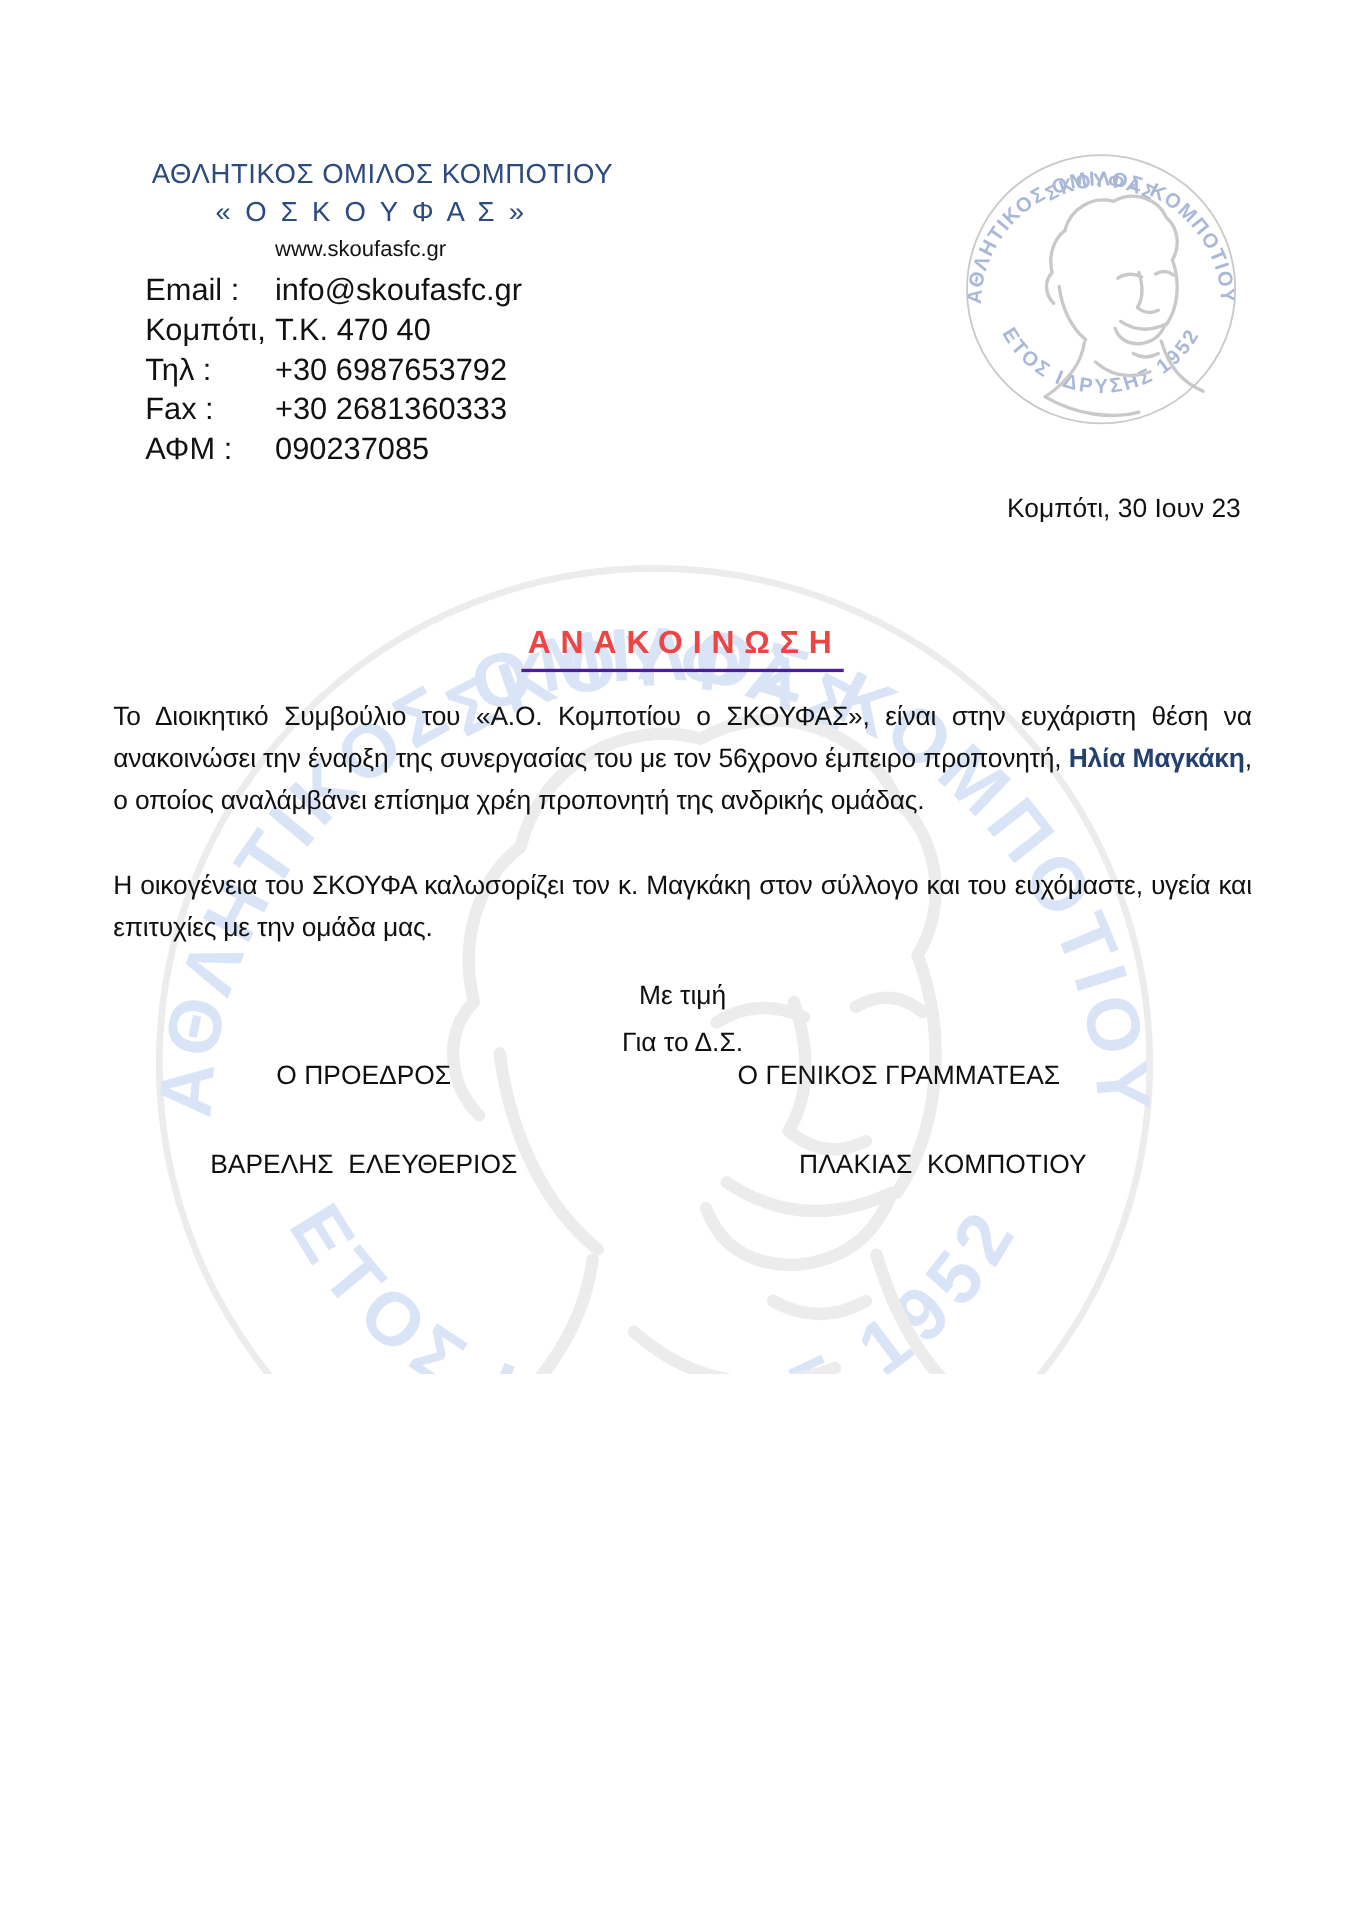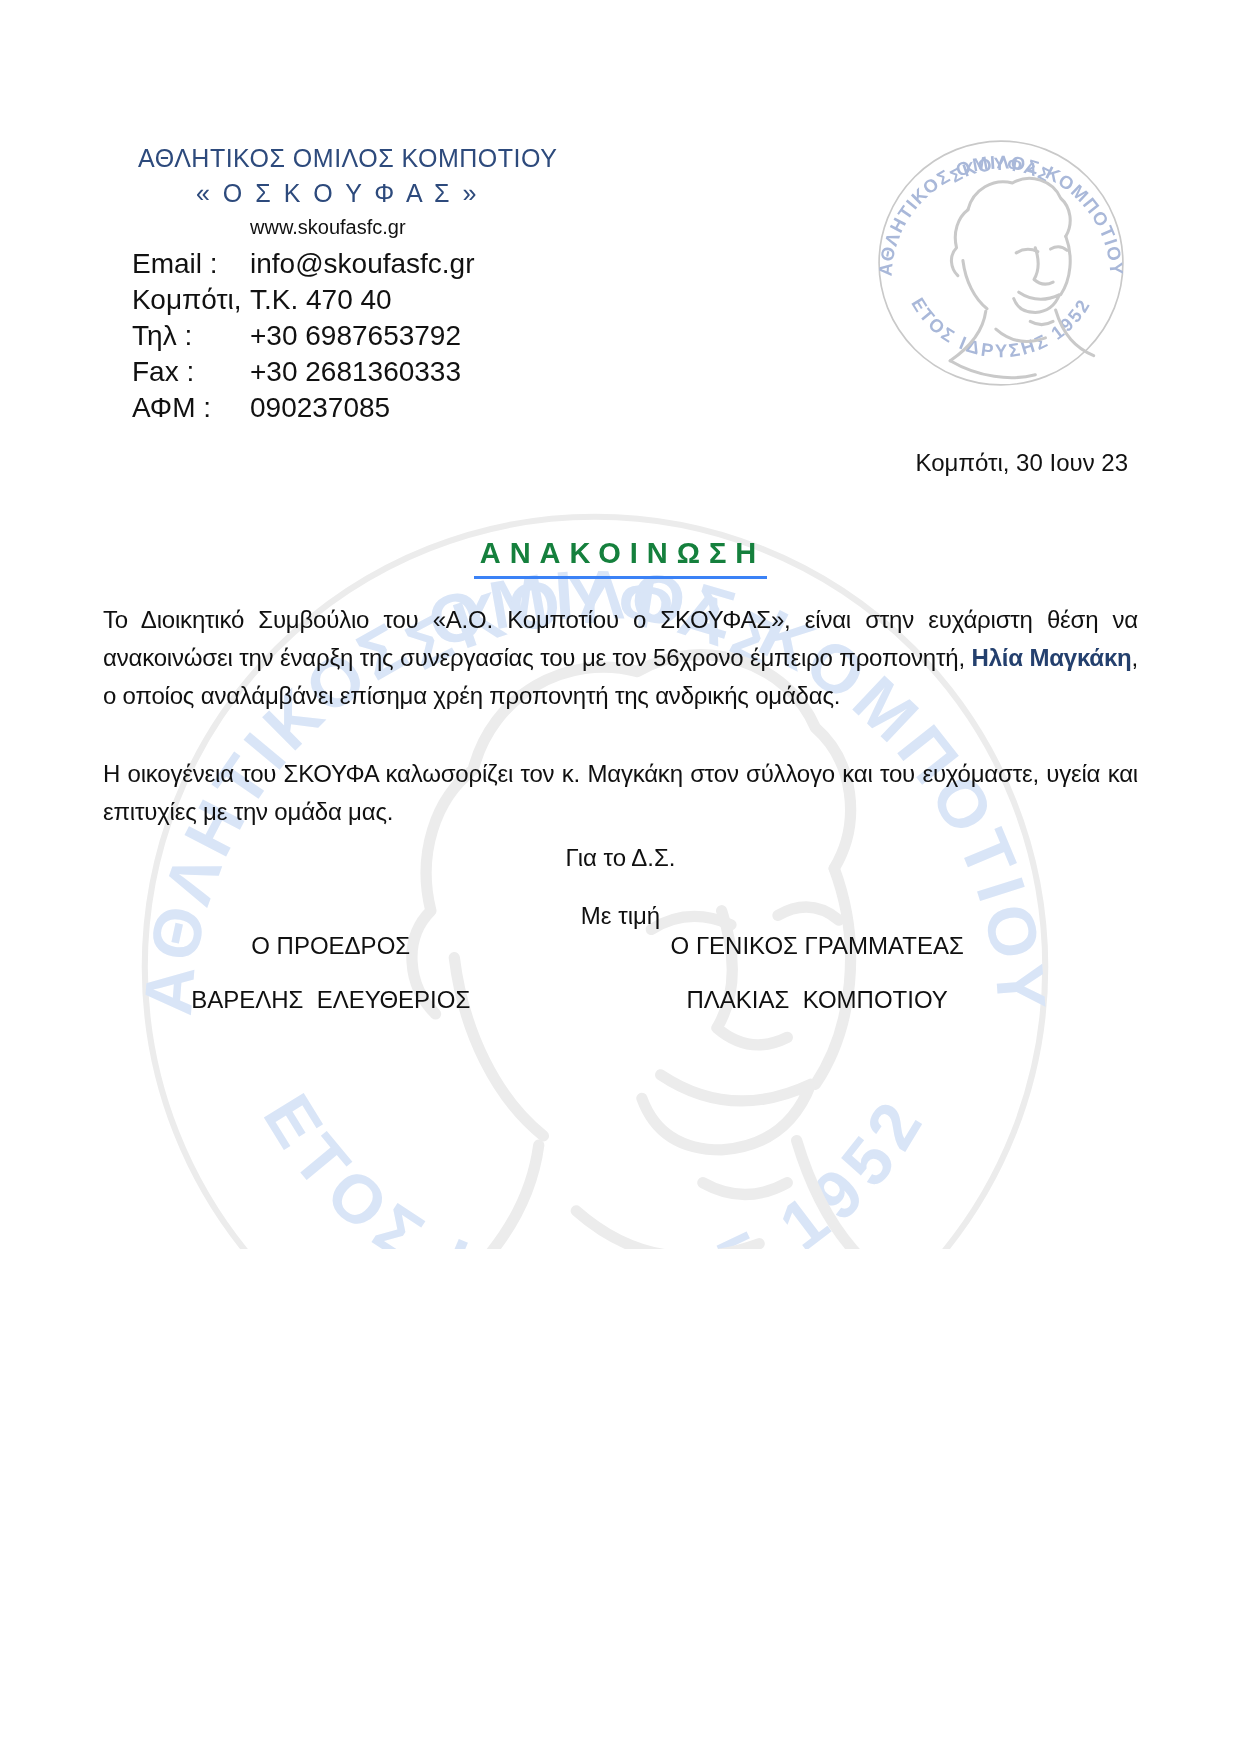--- a/index.html
+++ b/index.html
@@ -27,34 +27,34 @@
   .club-line1{margin-left:6px;font-size:25px;line-height:32px;color:#2d4a7c;letter-spacing:0.5px;}
   .club-line2{margin-left:64px;margin-top:3px;font-size:25px;line-height:32px;font-weight:normal;color:#2d4a7c;letter-spacing:3px;}
   .website{margin-left:118px;margin-top:3px;font-size:20px;line-height:30px;color:#111;}
   .contact-grid{margin-top:7px;display:grid;grid-template-columns:118px auto;row-gap:7px;font-size:28px;line-height:29px;color:#111;}
   
   .doc{position:relative;z-index:1;padding:448px 103px 0 103px;}
   .date-line{text-align:right;padding-right:10px;font-size:24px;line-height:30px;color:#111;}
   .title-wrap{text-align:center;margin-top:58px;}
   .doc-title{
     display:inline-block;font-size:29px;font-weight:bold;letter-spacing:9px;
-    color:#15803d;border-bottom:3px solid #3b82f6;padding:0 2px 6px 6px;line-height:34px;
+    color:#ef4444;border-bottom:3px solid #4c1d95;padding:0 2px 6px 6px;line-height:34px;margin-top:32px;
   }
   .para{
     margin:0;text-align:justify;font-size:24px;line-height:38px;
     letter-spacing:-0.2px;color:#101010;
   }
   .para-1{margin-top:22px;}
   .para-2{margin-top:40px;}
   .coach-name{font-weight:bold;color:#24406e;}
   .center-line{text-align:center;font-size:24px;line-height:30px;color:#101010;}
   .regards{margin-top:28px;}
   .for-board{margin-top:12px;}
   .sig-row{display:flex;}
-  .sig-row.names{margin-top:24px;}
+  .sig-row.names{margin-top:51px;gap:40px;}
   .sig-col-left{width:44%;text-align:center;font-size:24px;line-height:30px;color:#101010;white-space:pre;}
   .sig-col-right{width:50%;text-align:center;font-size:24px;line-height:30px;color:#101010;white-space:pre;}
 </style>
 </head>
 <body>
 
 <div class="page">
 
   <svg class="logo-defs" aria-hidden="true">
     <symbol id="club-logo" viewBox="0 0 200 200">
@@ -119,22 +119,22 @@
     <div class="date-line">Κομπότι, 30 Ιουν 23</div>
 
     <div class="title-wrap">
       <span class="doc-title">ΑΝΑΚΟΙΝΩΣΗ</span>
     </div>
 
     <p class="para para-1"><span>Το Διοικητικό Συμβούλιο του «Α.Ο. Κομποτίου ο ΣΚΟΥΦΑΣ», είναι στην ευχάριστη θέση να ανακοινώσει την έναρξη της συνεργασίας του με τον 56χρονο έμπειρο προπονητή, </span><span class="coach-name">Ηλία Μαγκάκη</span><span>, ο οποίος αναλάμβάνει επίσημα χρέη προπονητή της ανδρικής ομάδας.</span></p>
 
     <p class="para para-2">Η οικογένεια του ΣΚΟΥΦΑ καλωσορίζει τον κ. Μαγκάκη στον σύλλογο και του ευχόμαστε, υγεία και επιτυχίες με την ομάδα μας.</p>
 
+    <div class="center-line regards">Με τιμή</div>
     <div class="center-line for-board">Για το Δ.Σ.</div>
-    <div class="center-line regards">Με τιμή</div>
 
     <div class="sig-row">
       <div class="sig-col-left">Ο ΠΡΟΕΔΡΟΣ</div>
       <div class="sig-col-right">Ο ΓΕΝΙΚΟΣ ΓΡΑΜΜΑΤΕΑΣ</div>
     </div>
     <div class="sig-row names">
       <div class="sig-col-left">ΒΑΡΕΛΗΣ  ΕΛΕΥΘΕΡΙΟΣ</div>
       <div class="sig-col-right">ΠΛΑΚΙΑΣ  ΚΟΜΠΟΤΙΟΥ</div>
     </div>
   </div>

